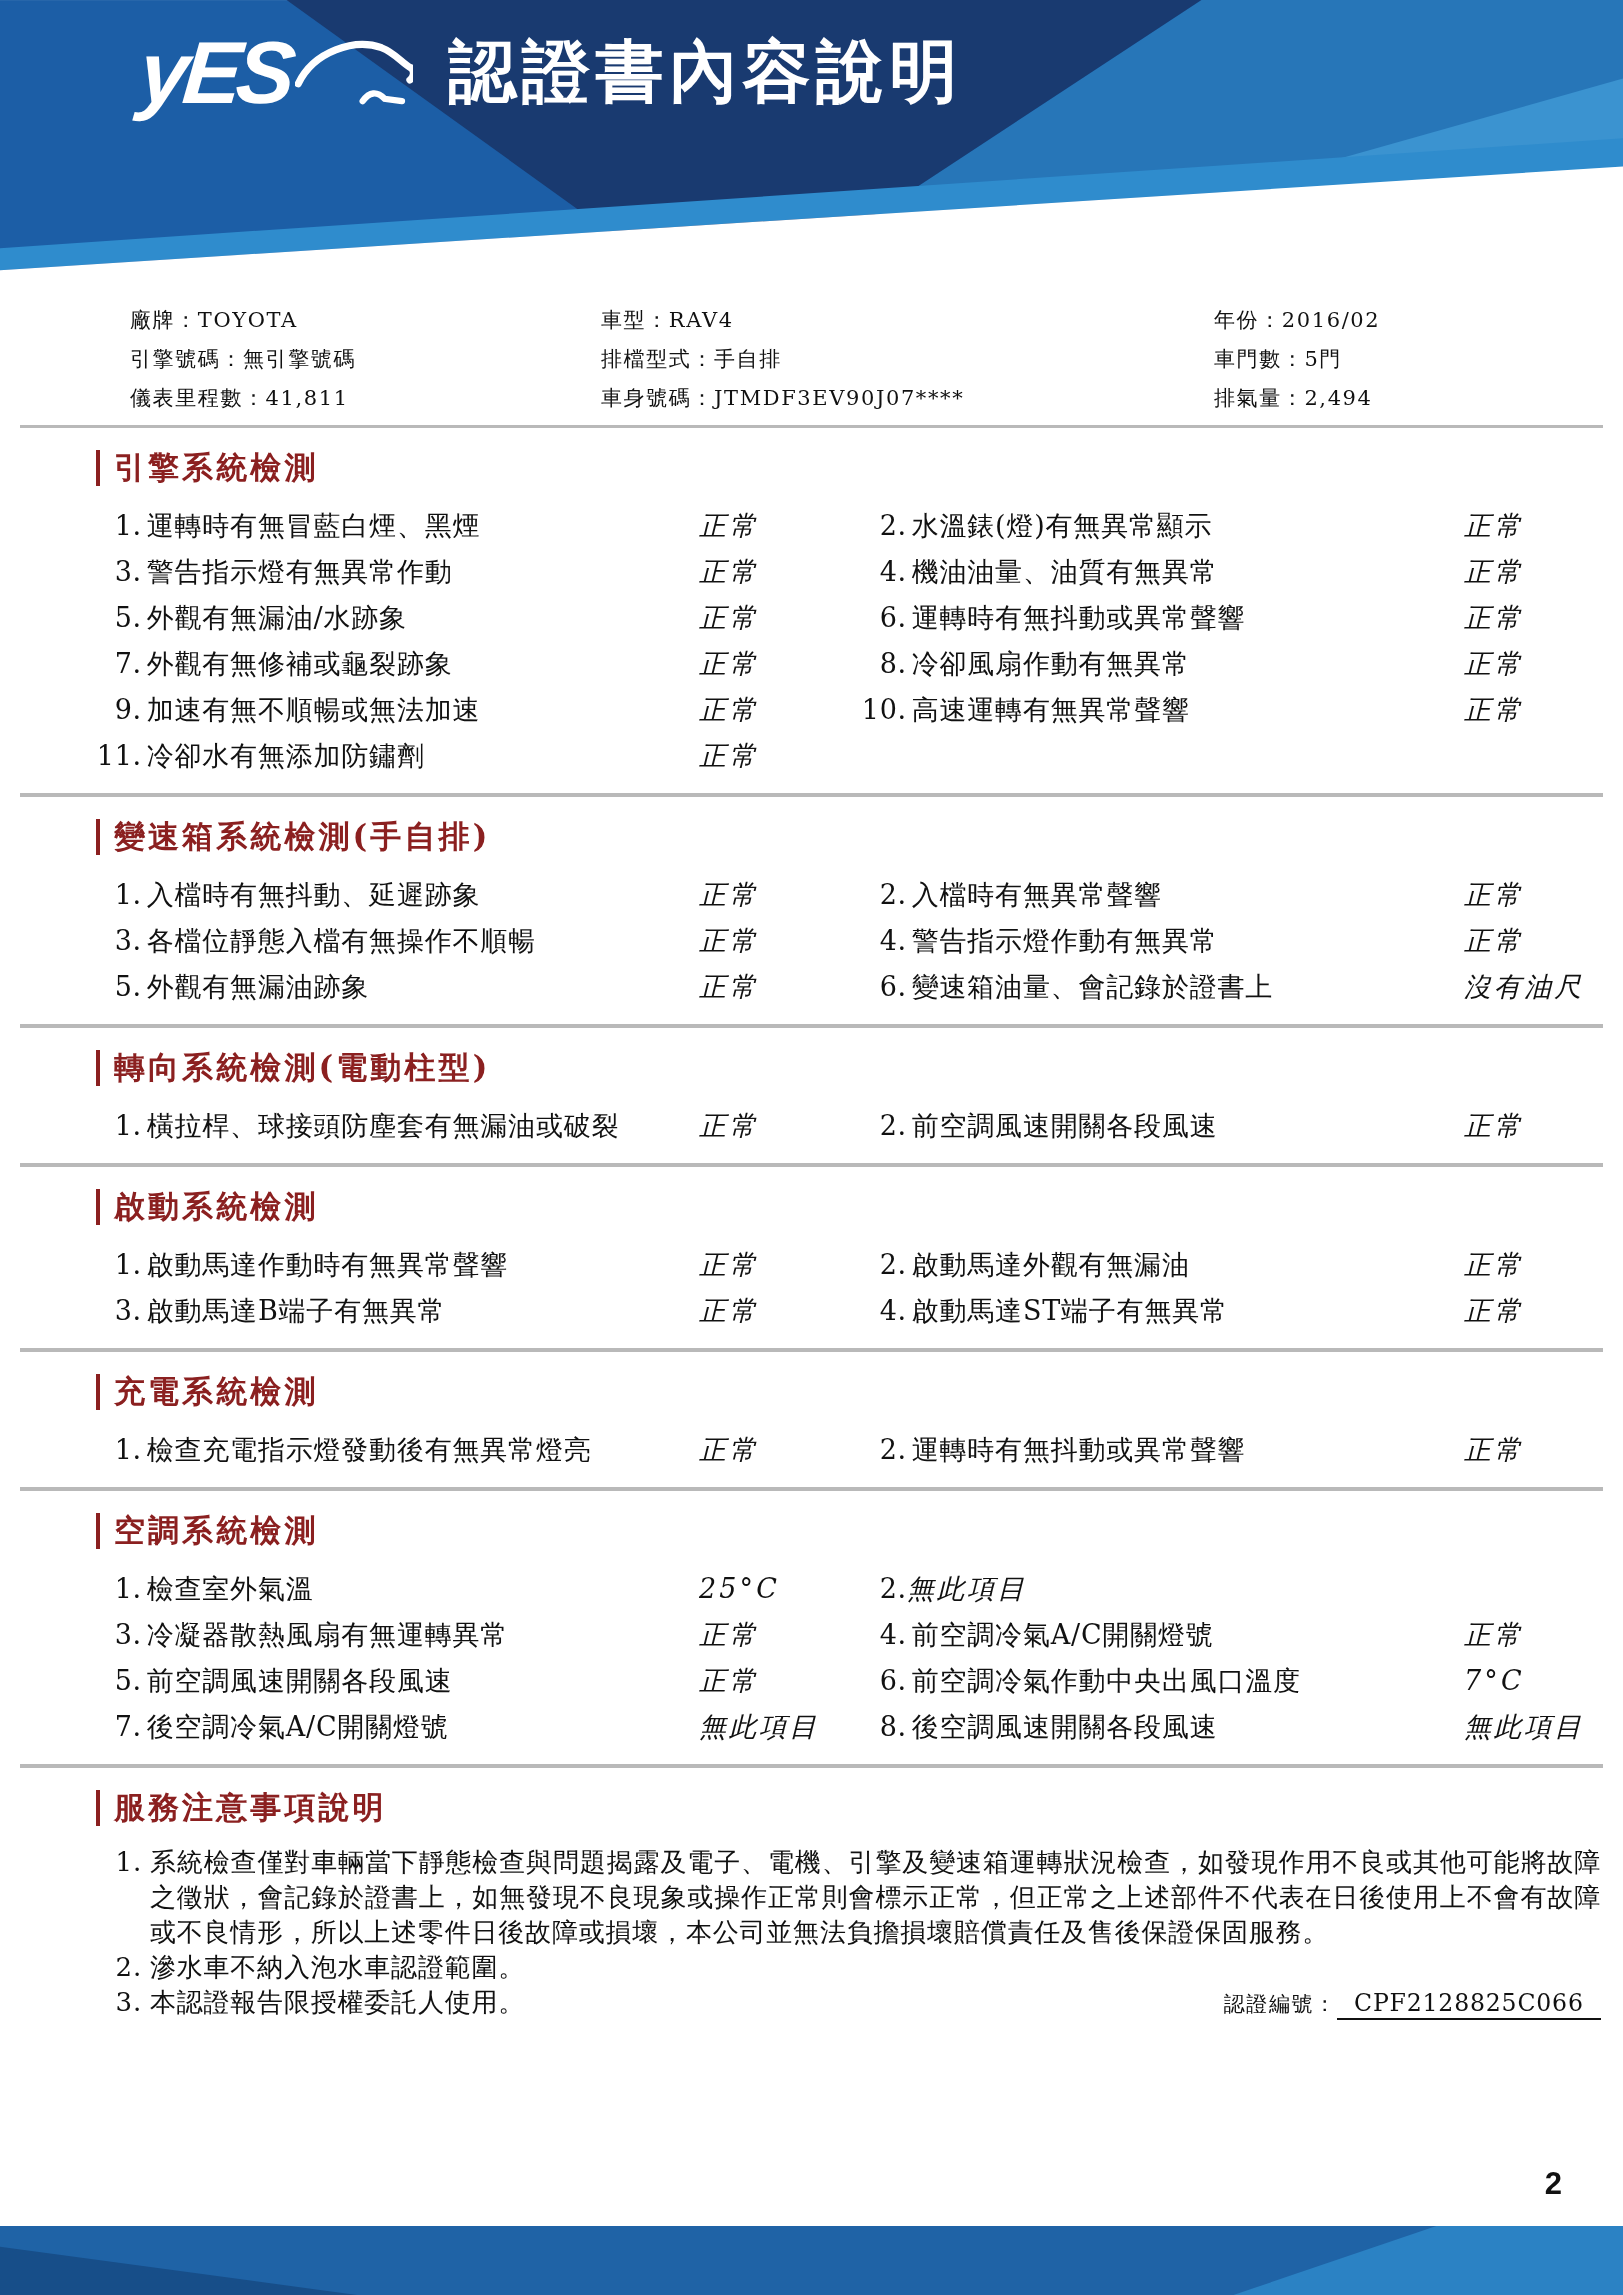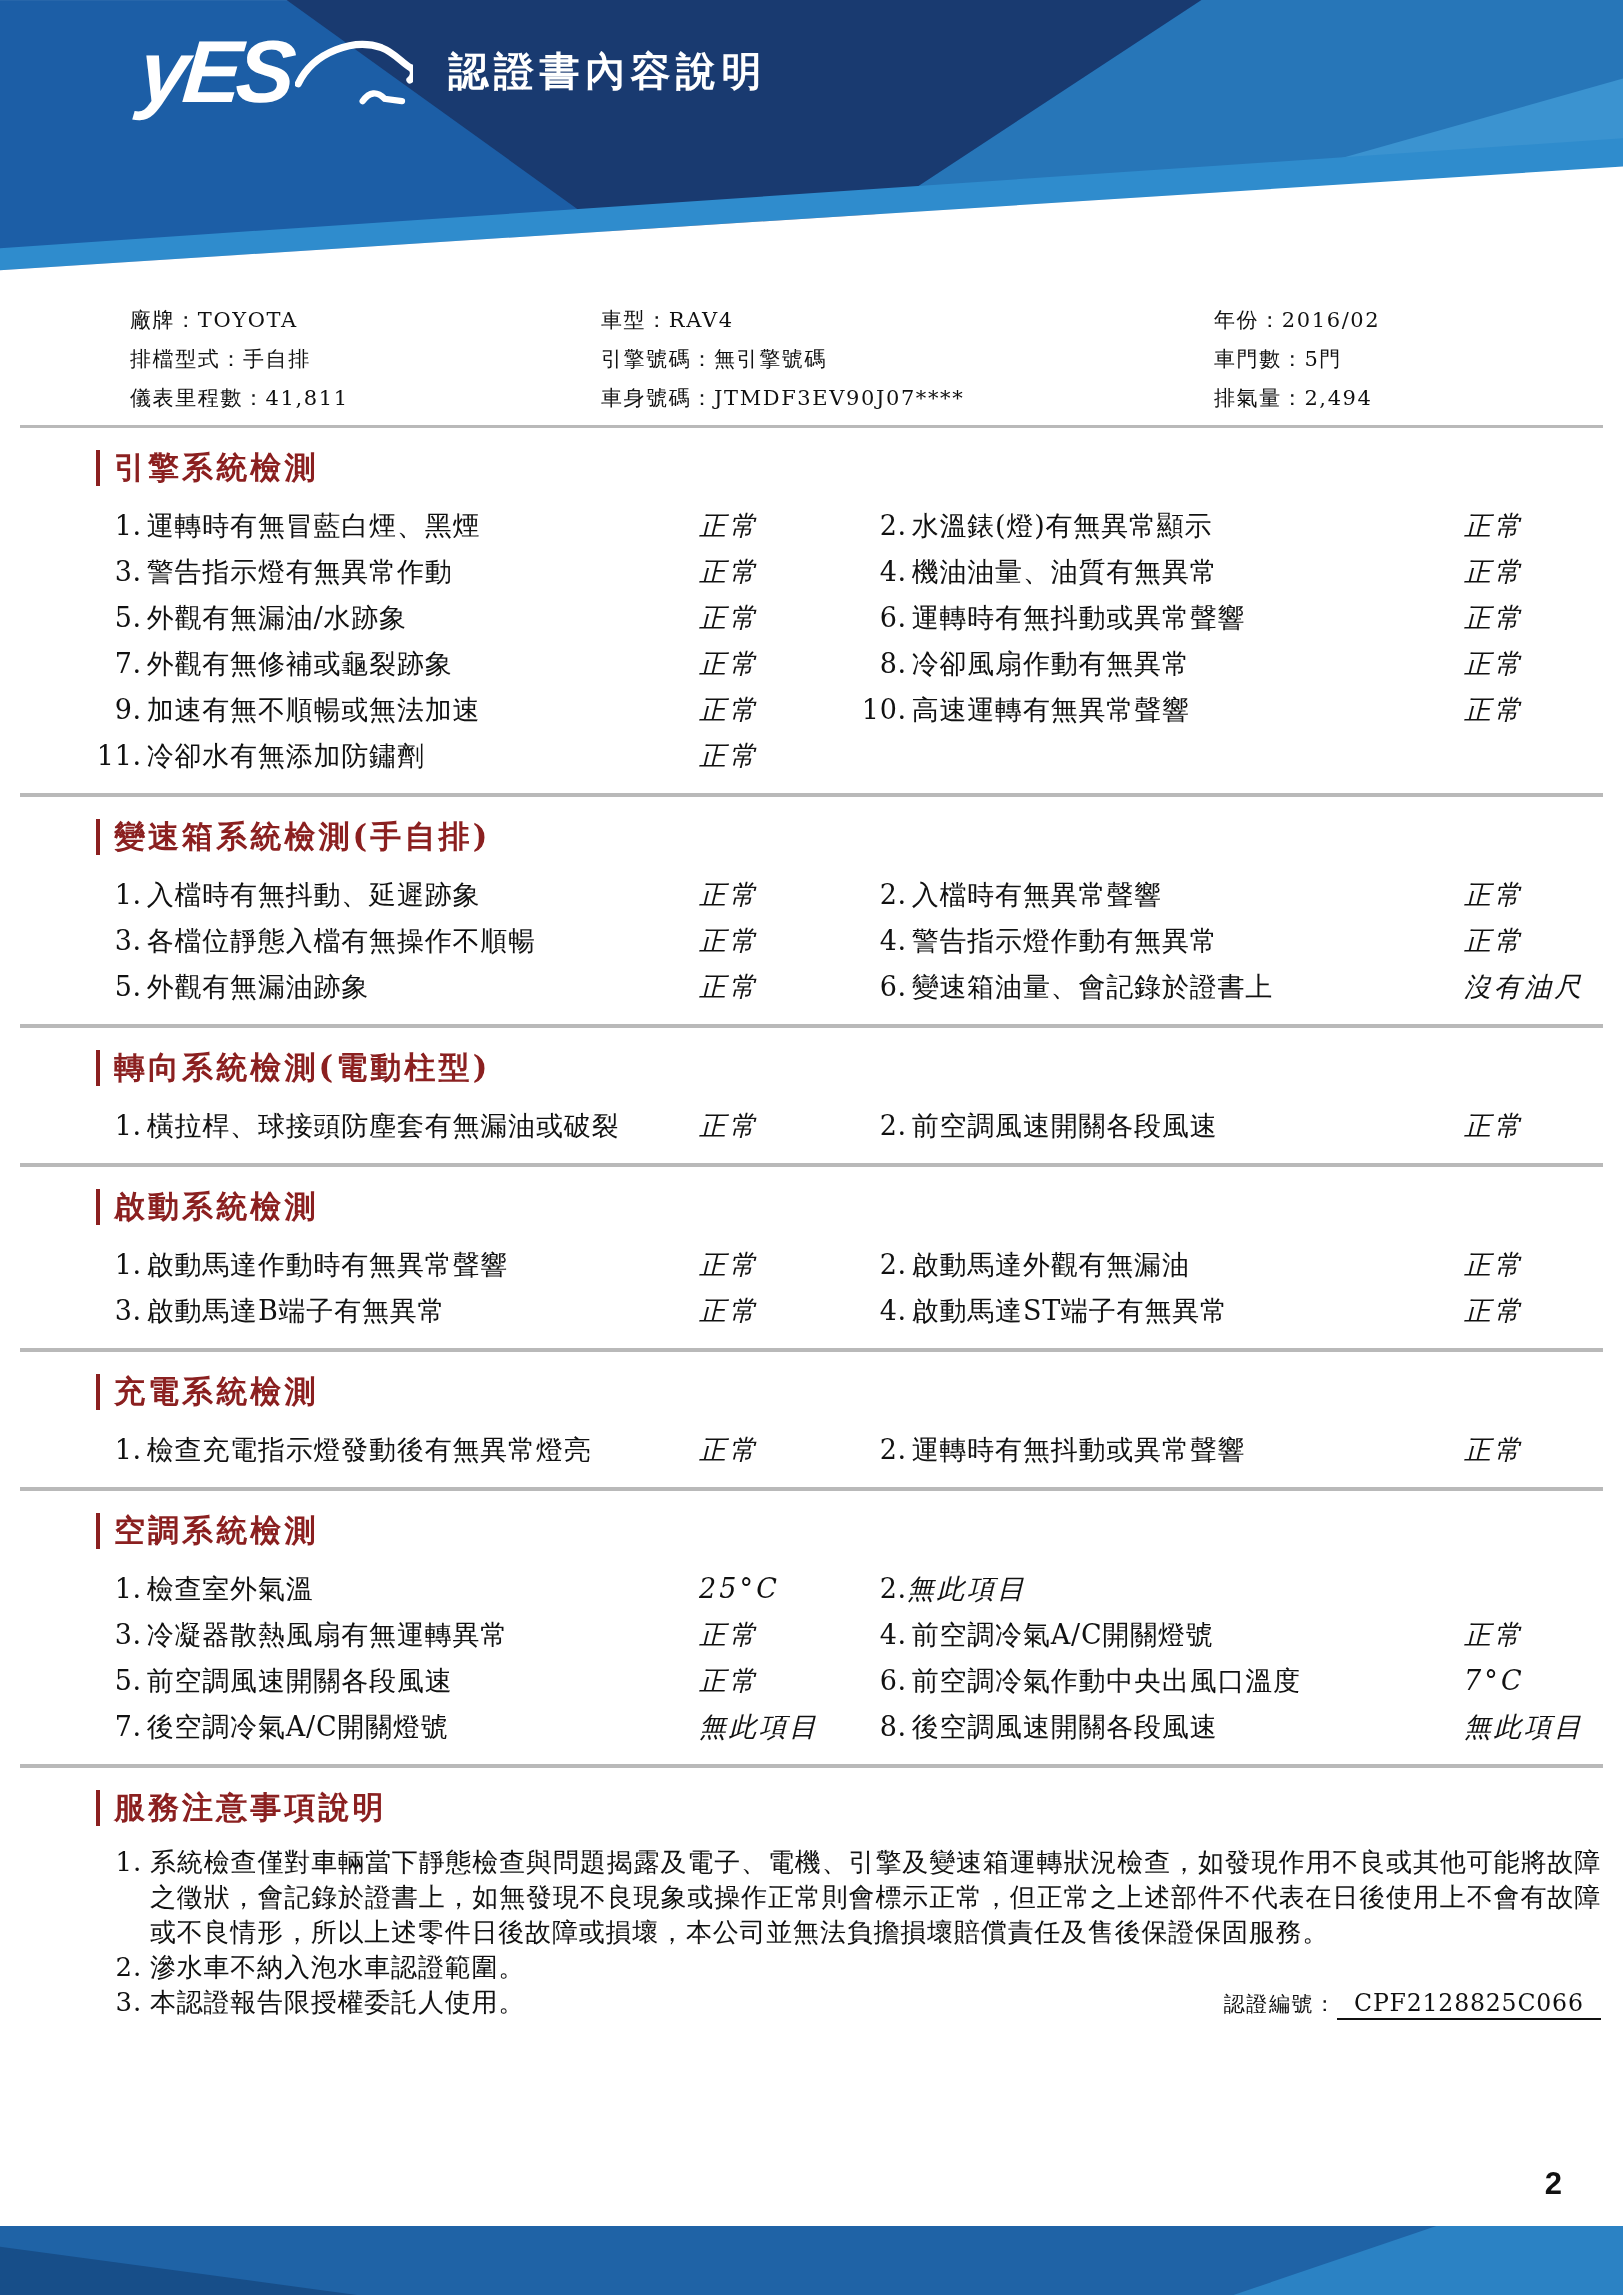--- a/index.html
+++ b/index.html
@@ -5,21 +5,21 @@
   html,body{margin:0;padding:0;background:#e8e8e8;}
   .page{position:relative;width:1623px;height:2295px;background:#ffffff;overflow:hidden;
         font-family:"DejaVu Serif","Liberation Serif",serif;color:#111;}
   
   header{position:absolute;top:0;left:0;width:1623px;height:271px;}
   .header-bg{position:absolute;top:0;left:0;}
   .brand{position:absolute;top:27px;left:140px;display:flex;align-items:center;}
   .logo-text{font-family:"Liberation Sans",sans-serif;font-style:italic;font-weight:900;
              font-size:88px;line-height:1;color:#fff;letter-spacing:-5.5px;transform:skewX(-5deg);}
   .car-svg{margin-left:4.7px;margin-top:7.9px;}
-  .brand-title{font-family:"Liberation Sans",sans-serif;font-weight:700;font-size:40px;
+  .brand-title{font-family:"Liberation Sans",sans-serif;font-weight:700;font-size:68px;
                color:#fff;letter-spacing:5.5px;margin:0 0 0 36px;}
   
   .info{margin:306px 22px 12.6px 130px;display:grid;grid-template-columns:471px 613px 1fr;
         row-gap:11px;font-size:21px;letter-spacing:1.6px;}
   .info-cell{white-space:nowrap;}
   
   .divider{height:3.9px;background:#b9b9b9;margin:0 20.4px;}
   .sec-header{margin:19px 0 0 96px;display:flex;align-items:center;height:42px;}
   .sec-bar{width:3.9px;height:36px;background:#8b2020;margin-right:14px;flex:none;}
   .sec-title{font-size:31px;color:#8b2020;font-weight:600;letter-spacing:3.1px;margin:0;
@@ -71,22 +71,22 @@
         <path d="M86 84 q13 -18 28 -3 l22 3" stroke="#fff" stroke-width="8" stroke-linecap="round"></path>
       </svg>
       <h1 class="brand-title">認證書內容說明</h1>
     </div>
   </header>
 
   <div class="info">
       <div class="info-cell">廠牌：TOYOTA</div>
       <div class="info-cell">車型：RAV4</div>
       <div class="info-cell">年份：2016/02</div>
+      <div class="info-cell">引擎號碼：無引擎號碼</div>
       <div class="info-cell">排檔型式：手自排</div>
-      <div class="info-cell">引擎號碼：無引擎號碼</div>
       <div class="info-cell">車門數：5門</div>
       <div class="info-cell">儀表里程數：41,811</div>
       <div class="info-cell">車身號碼：JTMDF3EV90J07****</div>
       <div class="info-cell">排氣量：2,494</div>
     </div>
 
   <main>
       <div class="divider"></div>
       <section class="check-section">
         <div class="sec-header">

